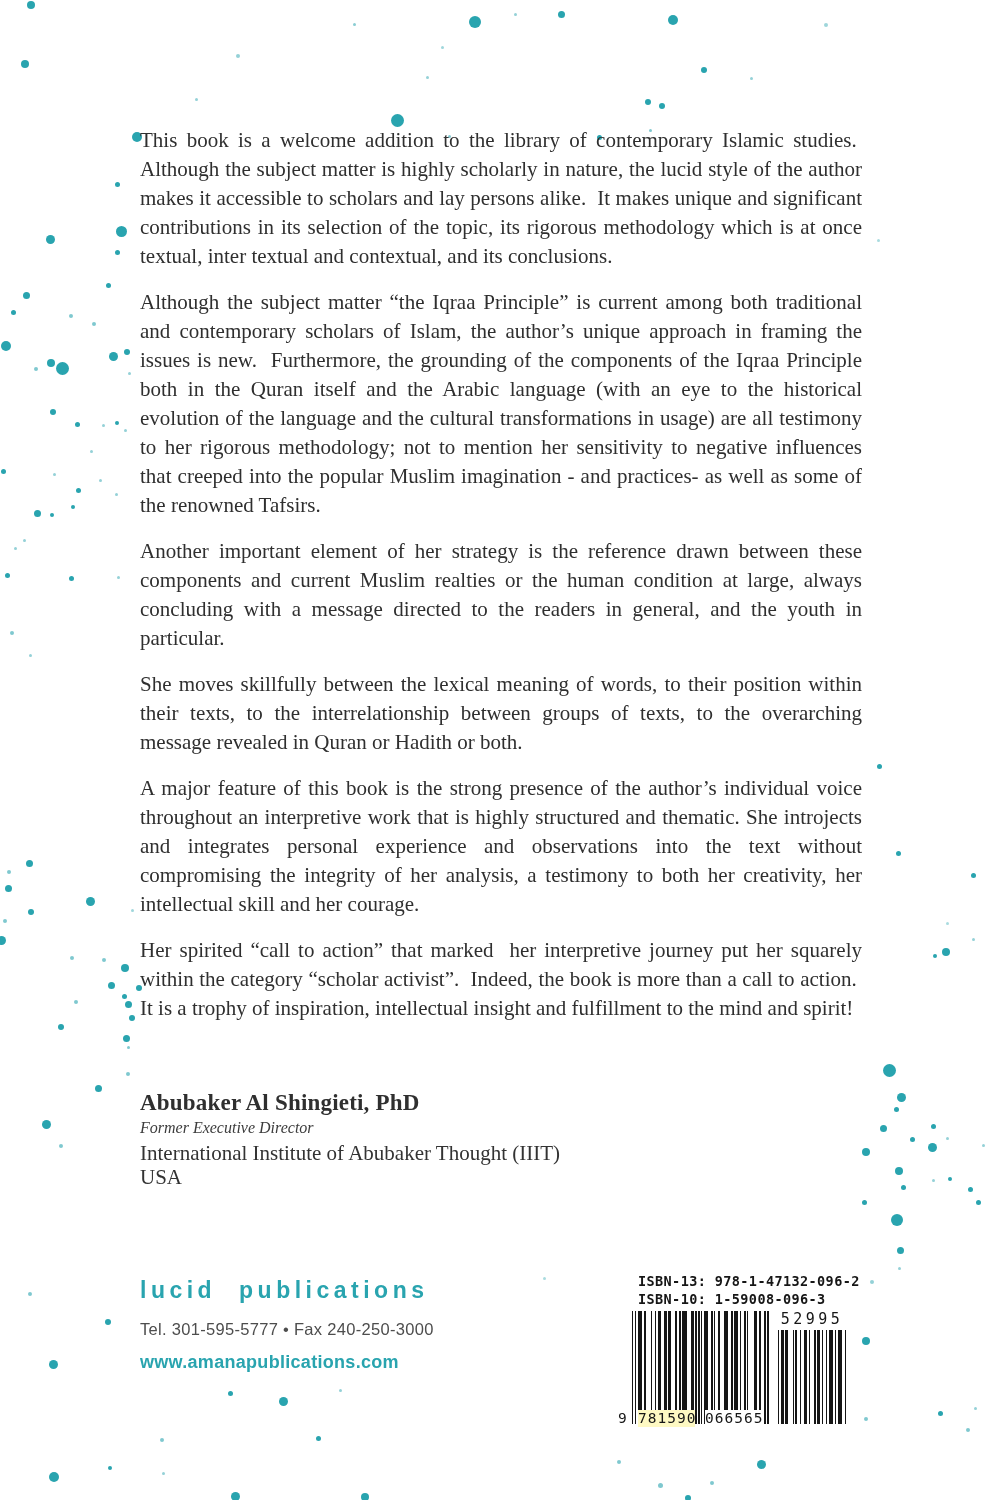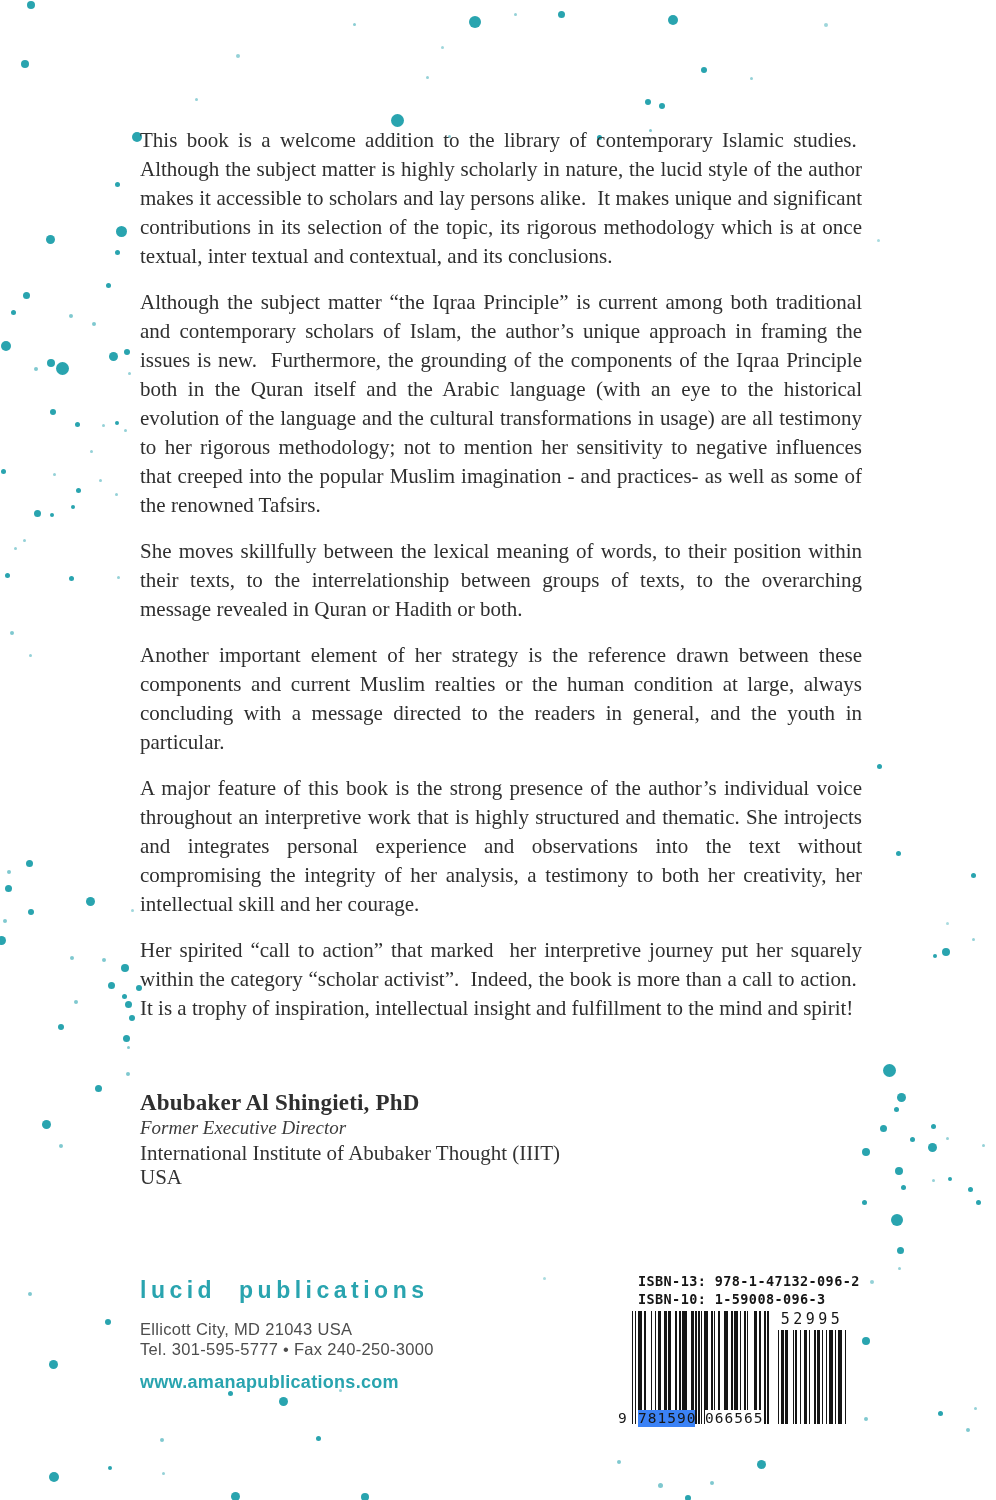--- a/index.html
+++ b/index.html
@@ -17,21 +17,21 @@
   .review{position:absolute;left:140px;top:126px;width:722px;}
   .review p{
     margin:0 0 17px 0;
     font-size:21px;line-height:29px;color:#2f2f2f;
     text-align:justify;
   }
 
   
   .endorser{position:absolute;left:140px;top:1090px;color:#2f2f2f;}
   .endorser .name{font-size:23px;font-weight:bold;line-height:26px;letter-spacing:.2px;}
-  .endorser .title{font-size:19px;font-style:italic;line-height:24.5px;color:#3c3c3c;}
+  .endorser .title{font-size:16px;font-style:italic;line-height:24.5px;color:#3c3c3c;}
   .endorser .org,.endorser .country{font-size:21px;line-height:24.5px;color:#333;}
 
   
   .publisher{position:absolute;left:140px;top:1277px;font-family:"Liberation Sans",sans-serif;}
   .publisher .pub-name{
     font-size:23px;font-weight:bold;color:#29a4af;
     letter-spacing:4.5px;word-spacing:12px;
   }
   .publisher .addr{margin-top:15px;font-size:16.5px;line-height:20px;color:#4d4d4d;letter-spacing:.3px;}
   .publisher .web{margin-top:13px;font-size:18px;font-weight:bold;color:#29a4af;letter-spacing:.3px;}
@@ -39,21 +39,21 @@
   
   .barcode-block{position:absolute;left:632px;top:1272px;width:230px;height:152px;font-family:"DejaVu Sans Mono",monospace;color:#161616;}
   .isbn-line{margin-left:6px;font-size:13.5px;font-weight:bold;line-height:18px;letter-spacing:.4px;white-space:nowrap;}
   .bars-row{position:relative;height:113px;margin-top:3px;}
   .ean-main{position:absolute;left:0;top:0;width:137px;height:113px;}
   .ean-supp{position:absolute;left:146px;top:19px;width:68px;height:94px;}
   [data-barcode]{display:flex;}
   [data-barcode] i{flex:1;height:100%;}
   .bc-digit{position:absolute;bottom:-3px;font-size:14.5px;line-height:17px;letter-spacing:1px;text-align:center;}
   .bc-9{left:-14px;}
-  .bc-g1{left:6px;width:57px;background:#3b82f6;margin-top:36px;}
+  .bc-g1{left:6px;width:57px;background:#fef9c3;margin-top:36px;}
   .bc-g2{left:73px;width:58px;background:#fff;}
   .supp-label{position:absolute;left:146px;top:0;width:68px;text-align:center;font-size:15px;letter-spacing:3.5px;line-height:17px;}
 </style>
 </head>
 <body>
 
 <div class="cover">
 
   <div>
       <span class="dot" style="left: 27px; top: 1px; width: 8px; height: 8px; background: rgb(41, 164, 175);"></span>
@@ -189,37 +189,36 @@
       <span class="dot" style="left: 756.5px; top: 1459.5px; width: 9px; height: 9px; background: rgb(41, 164, 175);"></span>
       <span class="dot" style="left: 937.5px; top: 1410.5px; width: 5px; height: 5px; background: rgb(41, 164, 175);"></span>
       <span class="dot" style="left: 973.5px; top: 1406.5px; width: 3px; height: 3px; background: rgb(41, 164, 175); opacity: 0.5;"></span>
       <span class="dot" style="left: 966px; top: 1428px; width: 4px; height: 4px; background: rgb(41, 164, 175); opacity: 0.6;"></span>
       <span class="dot" style="left: 870px; top: 1280px; width: 4px; height: 4px; background: rgb(41, 164, 175); opacity: 0.5;"></span>
     </div>
 
   <div class="review">
       <p>This book is a welcome addition to the library of contemporary Islamic studies.&nbsp; Although the subject matter is highly scholarly in nature, the lucid style of the author makes it accessible to scholars and lay persons alike.&nbsp; It makes unique and significant contributions in its selection of the topic, its rigorous methodology which is at once textual, inter textual and contextual, and its conclusions.</p>
       <p>Although the subject matter “the Iqraa Principle” is current among both traditional and contemporary scholars of Islam, the author’s unique approach in framing the issues is new.&nbsp; Furthermore, the grounding of the components of the Iqraa Principle both in the Quran itself and the Arabic language (with an eye to the historical evolution of the language and the cultural transformations in usage) are all testimony to her rigorous methodology; not to mention her sensitivity to negative influences that creeped into the popular Muslim imagination - and practices- as well as some of the renowned Tafsirs.</p>
+      <p>Another important element of her strategy is the reference drawn between these components and current Muslim realties or the human condition at large, always concluding with a message directed to the readers in general, and the youth in particular.</p>
       <p>She moves skillfully between the lexical meaning of words, to their position within their texts, to the interrelationship between groups of texts, to the overarching message revealed in Quran or Hadith or both.</p>
-      <p>Another important element of her strategy is the reference drawn between these components and current Muslim realties or the human condition at large, always concluding with a message directed to the readers in general, and the youth in particular.</p>
       <p>A major feature of this book is the strong presence of the author’s individual voice throughout an interpretive work that is highly structured and thematic. She introjects and integrates personal experience and observations into the text without compromising the integrity of her analysis, a testimony to both her creativity, her intellectual skill and her courage.</p>
       <p>Her spirited “call to action” that marked&nbsp; her interpretive journey put her squarely within the category “scholar activist”.&nbsp; Indeed, the book is more than a call to action.&nbsp; It is a trophy of inspiration, intellectual insight and fulfillment to the mind and spirit!</p>
     </div>
 
   <div class="endorser">
     <div class="name">Abubaker Al Shingieti, PhD</div>
     <div class="title">Former Executive Director</div>
     <div class="org">International Institute of Abubaker Thought (IIIT)</div>
     <div class="country">USA</div>
   </div>
 
   <div class="publisher">
     <div class="pub-name">lucid publications</div>
     <div class="addr">
-      <div>Ellicott City, MD 21043 USA</div>
       <div>Tel. 301-595-5777 • Fax 240-250-3000</div>
     </div>
     <div class="web">www.amanapublications.com</div>
   </div>
 
   <div class="barcode-block">
     <div class="isbn-line">ISBN-13: 978-1-47132-096-2</div>
     <div class="isbn-line">ISBN-10: 1-59008-096-3</div>
     <div class="bars-row">
       <div class="ean-main" data-barcode="barcode.main_pattern">

